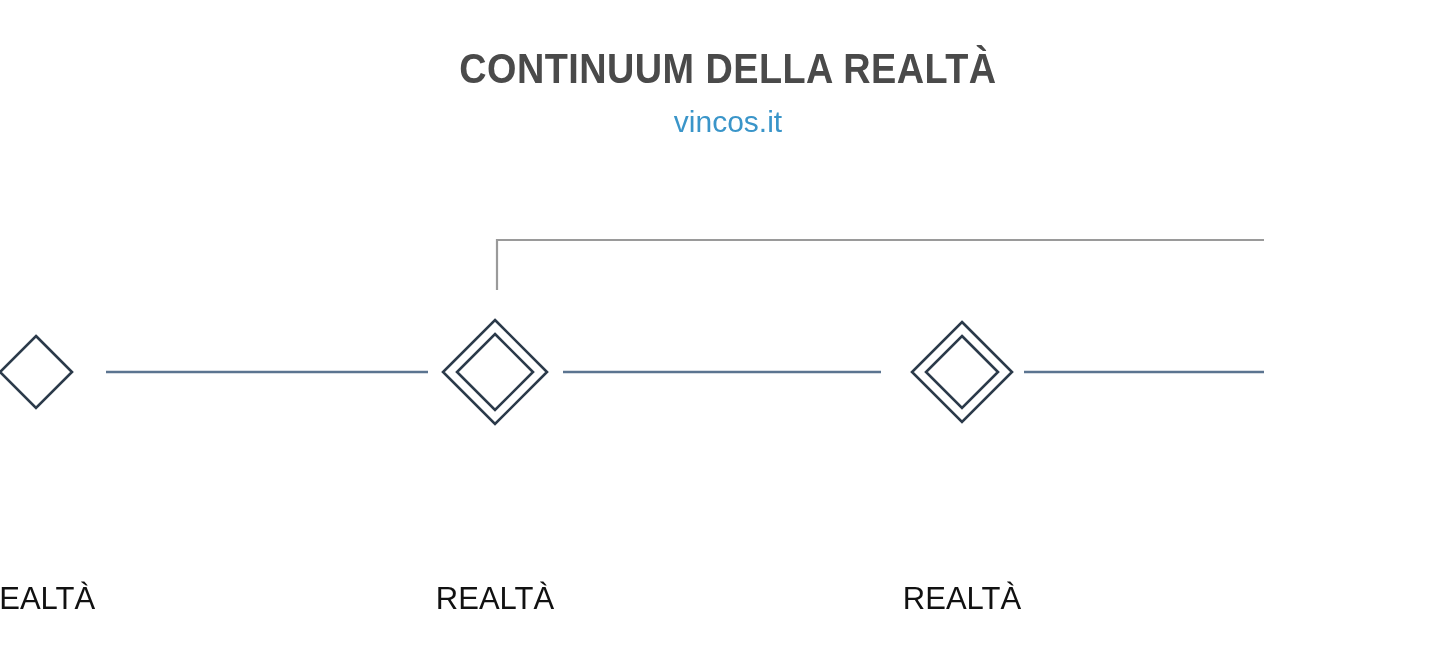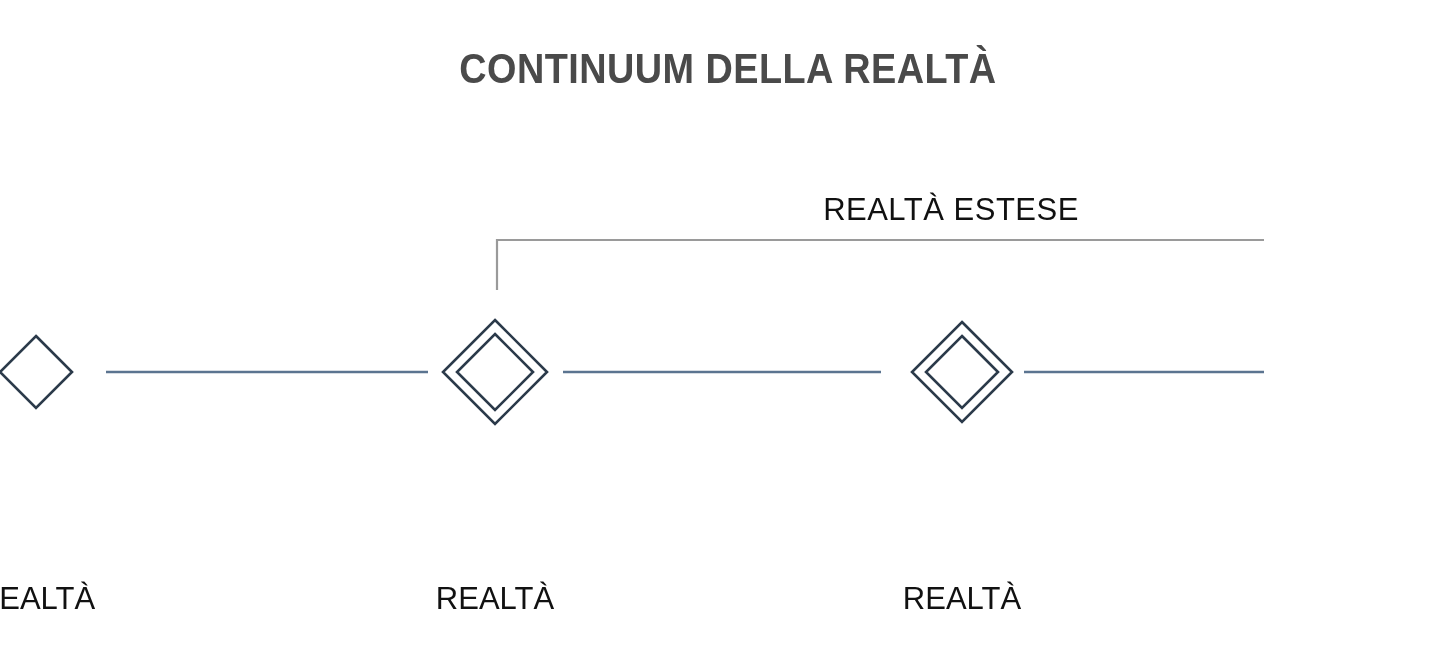--- a/index.html
+++ b/index.html
@@ -82,22 +82,22 @@
   .cap-mixed        { top: 466px; left: 832px;  width: 260px; }
   .cap-virtual      { top: 466px; left: 1288px; width: 280px; }
 </style>
 </head>
 <body>
 
 <div id="stage">
 
   <div class="title">CONTINUUM DELLA REALTÀ</div>
 
+  <div class="subtitle">vincos.it</div>
 
-  <div class="group-label">REALTÀ ESTESE</div>
 
   <svg id="canvas" viewBox="0 0 1456 655" width="1456" height="655" xmlns="http://www.w3.org/2000/svg">
 
     <g>
       <path d="M497,290 L497,240 L1405,240 L1405,290" fill="none" stroke="#9a9a9a" stroke-width="2.2"></path>
     </g>
 
     <g>
       <line x1="106" y1="372" x2="428" y2="372" stroke="#5b7490" stroke-width="2.4"></line>
       <line x1="563" y1="372" x2="881" y2="372" stroke="#5b7490" stroke-width="2.4"></line>

